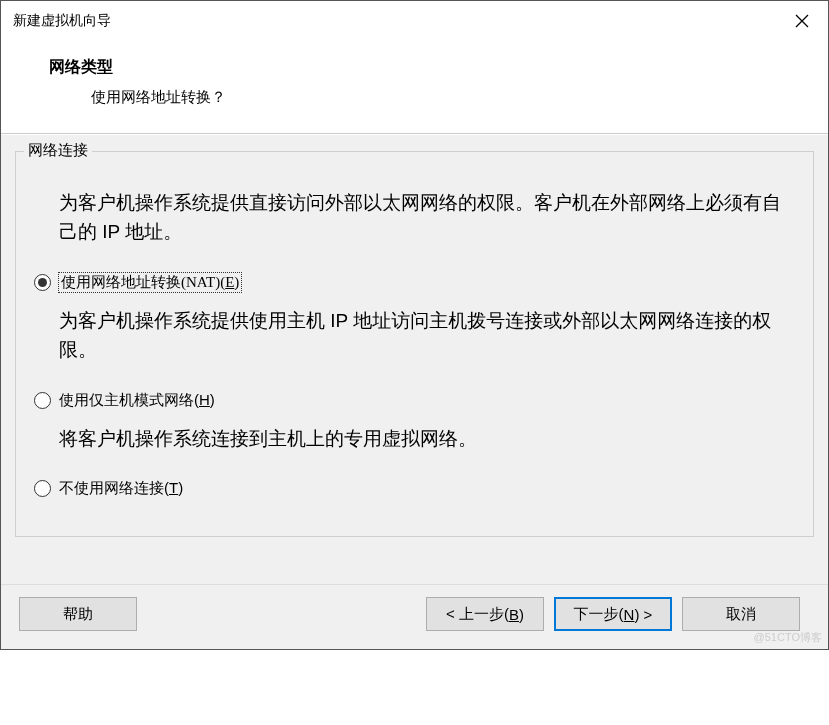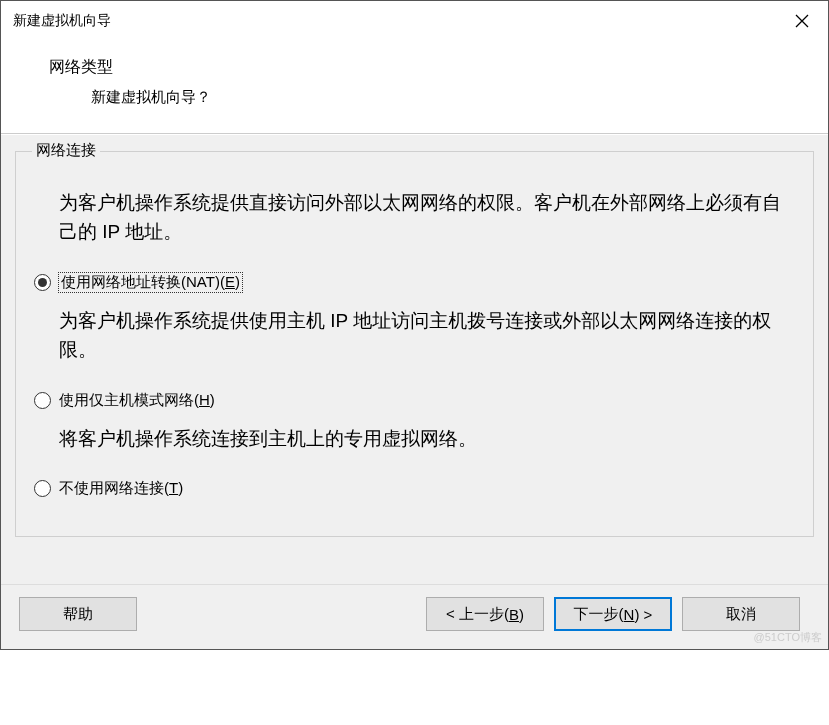--- a/index.html
+++ b/index.html
@@ -30,21 +30,21 @@
     width: 32px; height: 24px;
     display: flex; align-items: center; justify-content: center;
     font-size: 16px; cursor: default;
   }
   .header-area {
     padding: 18px 18px 26px 18px;
     background: #fff;
     border-bottom: 1px solid #ccc;
   }
   .header-area .heading {
-    font-weight: 400;
+    font-weight: 700;
     font-size: 16px;
     margin: 0 0 10px 30px;
   }
   .header-area .subheading {
     font-size: 15px;
     margin: 0 0 0 72px;
   }
   .content {
     flex: 1;
     background: #f0f0f0;
@@ -52,21 +52,21 @@
     padding: 16px 14px 8px 14px;
     overflow: hidden;
   }
   .fieldset {
     border: 1px solid #cfcfcf;
     padding: 22px 18px 30px 18px;
     position: relative;
   }
   .fieldset .legend {
     position: absolute;
-    top: -11px; left: 16px;
+    top: -11px; left: 8px;
     background: #f0f0f0;
     padding: 0 4px;
     font-size: 15px;
   }
   .option {
     margin-bottom: 26px;
   }
   .option:last-child { margin-bottom: 8px; }
   .option-row {
     display: flex;
@@ -88,20 +88,21 @@
     display: none;
   }
   .radio.checked .dot { display: block; }
   .option-label {
     font-size: 15px;
   }
   .option-label.focused {
     outline: 1px dotted #333;
     outline-offset: 0px;
     padding: 0 2px;
+    font-family: Liberation Serif, serif;
   }
   .hotkey { text-decoration: underline; }
   .option-desc {
     font-size: 19px;
     line-height: 1.55;
     margin-left: 25px;
     margin-top: 14px;
     max-width: 740px;
   }
   .footer {
@@ -149,21 +150,21 @@
     <span class="title">新建虚拟机向导</span>
     <span class="close">
       <svg width="14" height="14" viewBox="0 0 14 14">
           <path d="M1 1 L13 13 M13 1 L1 13" stroke="#000" stroke-width="1.3" fill="none"></path>
         </svg>
     </span>
   </div>
 
   <div class="header-area">
     <div class="heading">网络类型</div>
-    <div class="subheading">新建虚拟机向导？</div>
+    <div class="subheading">使用网络地址转换？</div>
   </div>
 
   <div class="content">
     <div class="fieldset">
       <span class="legend">网络连接</span>
 
       <div class="option">
         <div class="option-desc">为客户机操作系统提供直接访问外部以太网网络的权限。客户机在外部网络上必须有自己的 IP 地址。</div>
       </div>
 

